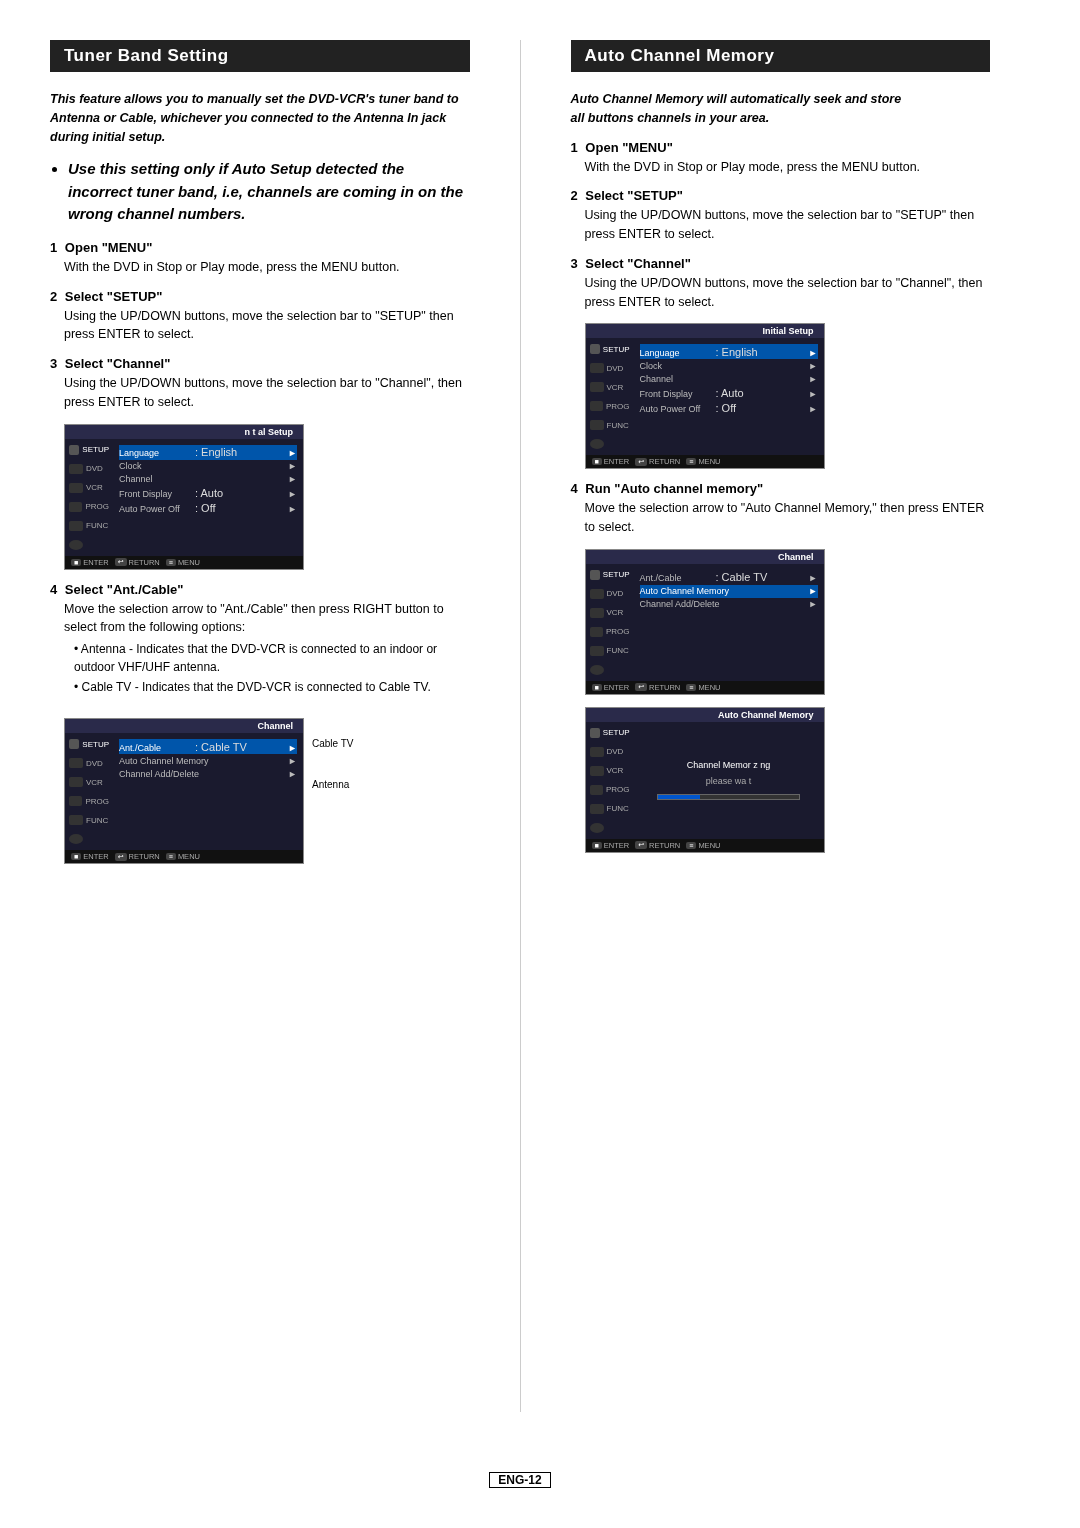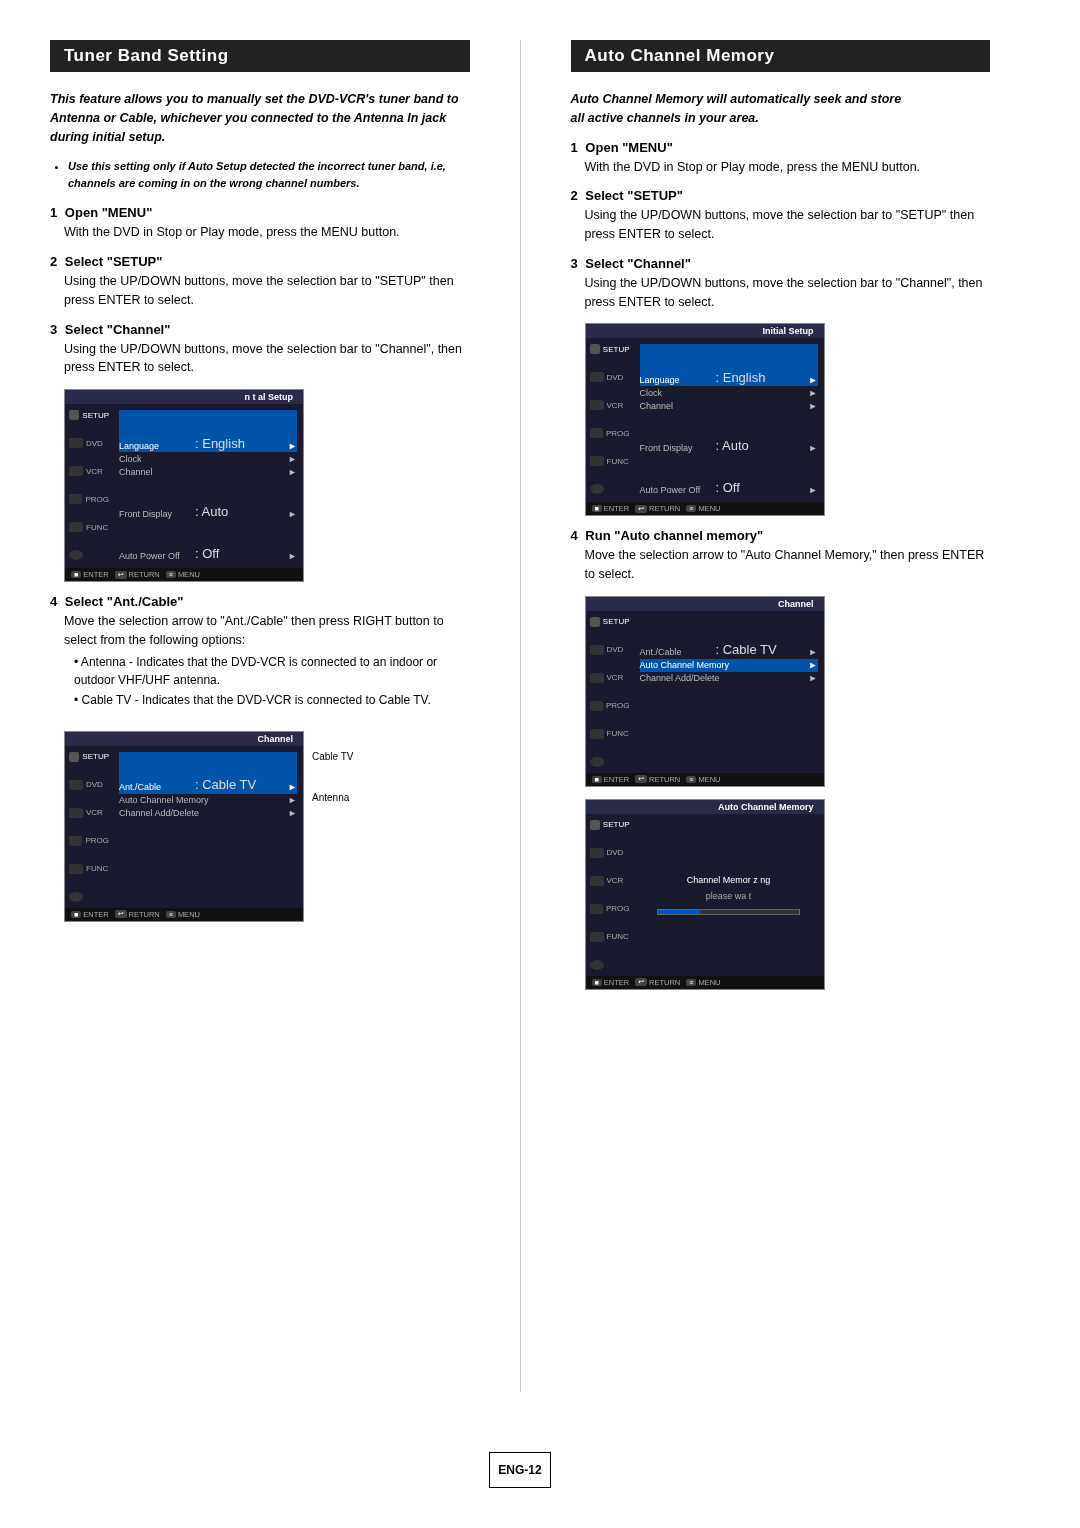--- a/index.html
+++ b/index.html
@@ -40,21 +40,21 @@
       font-style: italic;
       font-weight: bold;
       margin-bottom: 12px;
       line-height: 1.5;
     }
     .bullet-list {
       margin-left: 18px;
       margin-bottom: 14px;
     }
     .bullet-list li {
-      font-size: 11px;
+      font-size: 15px;
       font-style: italic;
       font-weight: bold;
       line-height: 1.5;
       list-style-type: disc;
       margin-bottom: 4px;
     }
     .step {
       margin-bottom: 12px;
     }
     .step-title {
@@ -101,21 +101,21 @@
     }
     .menu-screen-body {
       display: flex;
       padding: 4px 0;
     }
     .menu-sidebar {
       width: 48px;
       display: flex;
       flex-direction: column;
       padding: 2px 4px;
-      gap: 18px;
+      gap: 9px;
     }
     .menu-sidebar-item {
       display: flex;
       align-items: center;
       gap: 3px;
       font-size: 8px;
       color: #aaa;
     }
     .menu-sidebar-item .icon-box {
       width: 14px;
@@ -144,23 +144,22 @@
     }
     .menu-row.highlighted {
       background: #0055aa;
       color: #fff;
     }
     .menu-row .row-label {
       min-width: 70px;
       font-size: 9px;
     }
     .menu-row .row-value {
-      font-size: 13px;
+      font-size: 11px;
       color: #ddd;
-      margin-top: 24px;
     }
     .menu-row .arrow {
       margin-left: auto;
       font-size: 9px;
     }
     .menu-footer {
       background: #111;
       display: flex;
       gap: 6px;
       padding: 2px 6px;
@@ -189,21 +188,21 @@
       font-size: 10px;
       padding-top: 30px;
     }
     .page-number {
       text-align: center;
       margin-top: 30px;
       font-size: 12px;
       font-weight: bold;
       border: 1px solid #000;
       display: inline-block;
-      padding: 10px 8px;
+      padding: 0 8px;
       align-self: center;
     }
     .page-bottom {
       display: flex;
       justify-content: center;
       margin-top: 30px;
     }
     .columns-divider {
       width: 1px;
       background: #ccc;
@@ -383,21 +382,21 @@
 
     </div>
 
     <div class="columns-divider"></div>
 
     <div class="column">
       <div class="section-header">Auto Channel Memory</div>
 
       <p class="intro-text">
         <span>Auto Channel Memory will automatically seek and store</span><br>
-        <span>all active channels in your area.</span>
+        <span>all buttons channels in your area.</span>
       </p>
 
       <div class="step">
         <div class="step-title">
           <span class="step-num">1</span>
           <span>Open "MENU"</span>
         </div>
         <div class="step-body">With the DVD in Stop or Play mode, press the MENU button.</div>
       </div>
 

